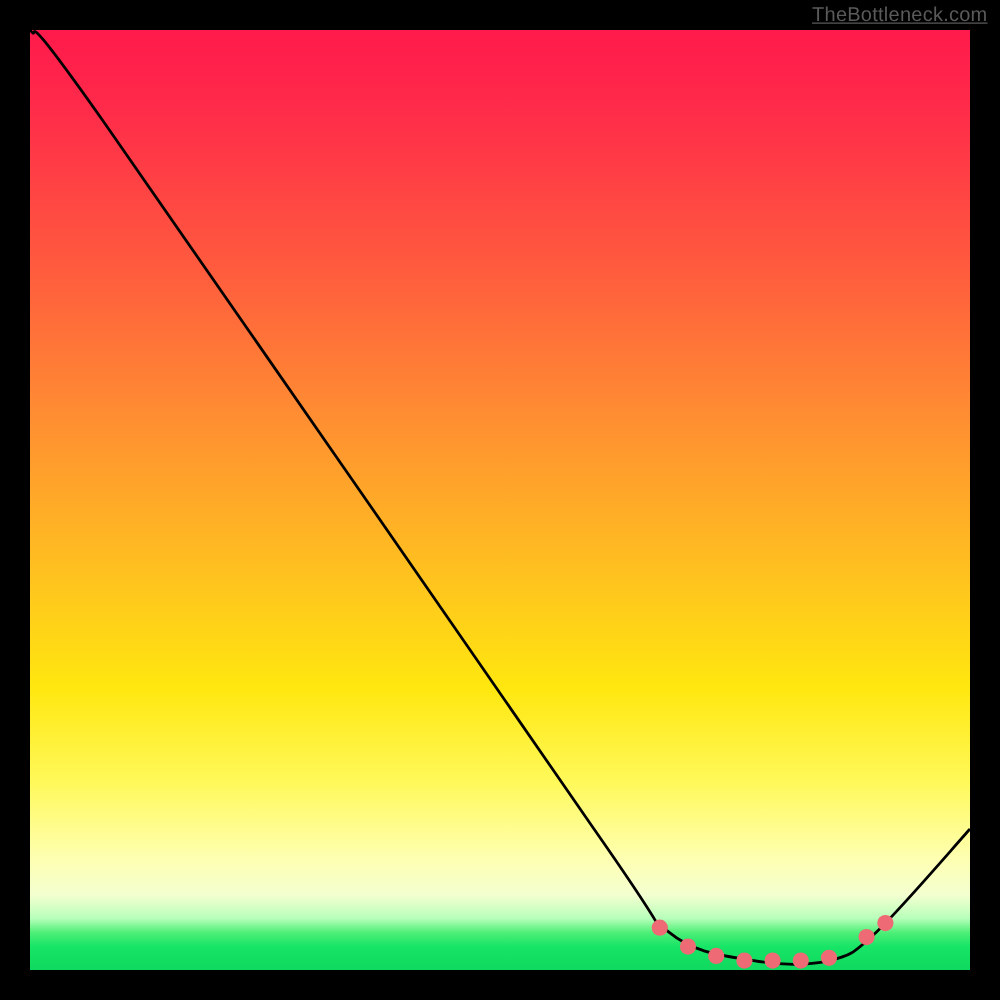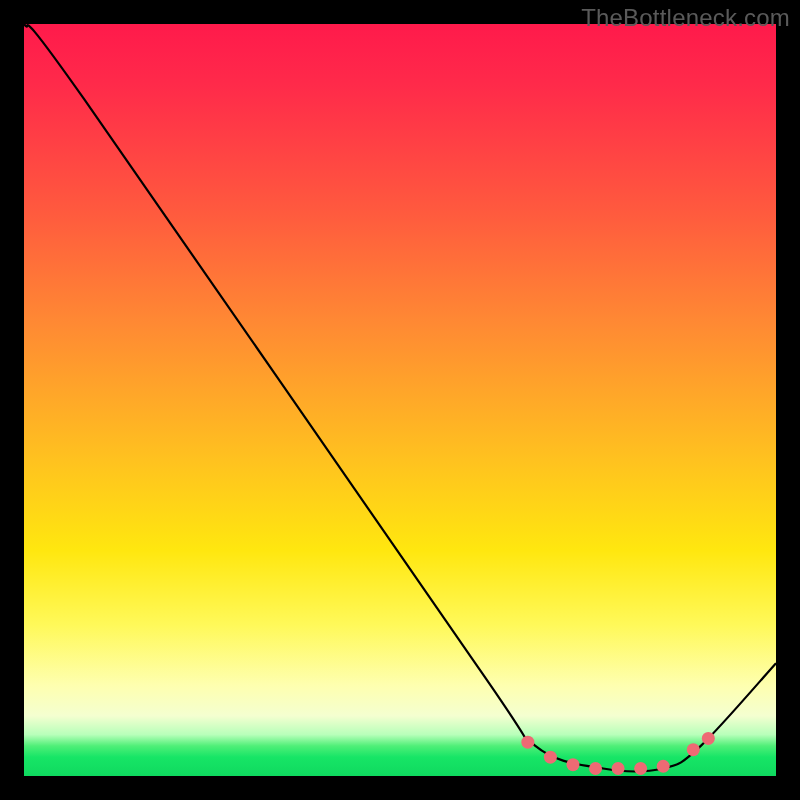--- a/index.html
+++ b/index.html
@@ -47,24 +47,25 @@
     top: 0;
     width: 752px;
     height: 752px;
     overflow: visible;
   }
   .watermark {
     position: absolute;
     top: 4px;
     right: 10px;
     color: #5a5a5a;
-    font-size: 24px;
+    font-size: 16px;
     font-weight: 500;
     letter-spacing: 0.2px;
     user-select: none;
+    text-decoration: underline;
   }
 </style>
 </head>
 <body>
 
 <div class="frame">
 
   <div class="plot">
 
     <svg class="curve" viewBox="0 0 752 752" preserveAspectRatio="none">

